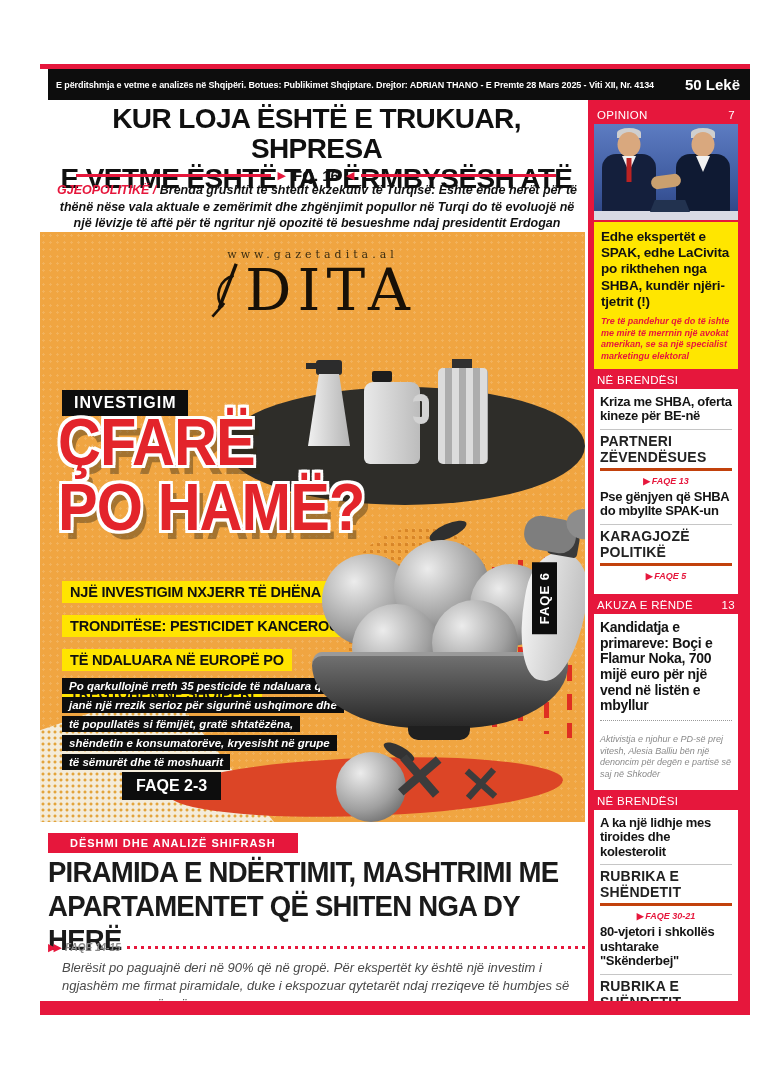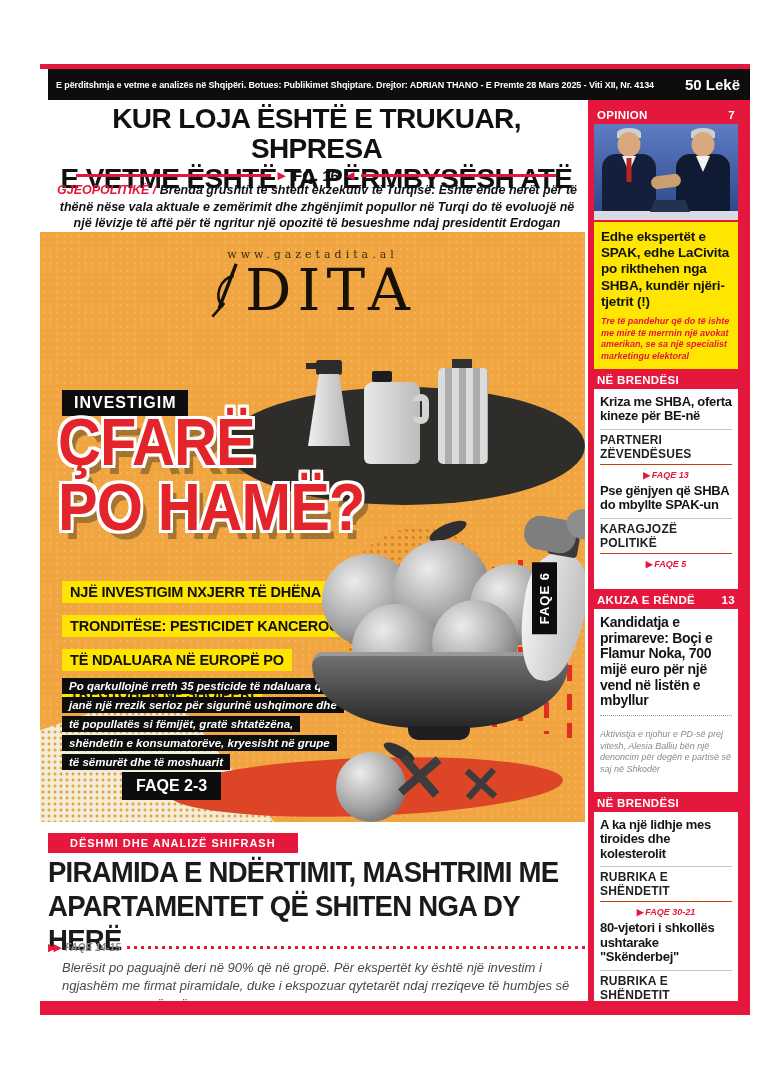--- a/index.html
+++ b/index.html
@@ -98,40 +98,40 @@
   .bfq .arr{color:#e6173c;font-size:11px;letter-spacing:-3px;}
   .bfq .t{color:#8a8a8a;font-style:italic;font-weight:bold;font-size:10px;white-space:nowrap;}
   .bfq .dots{flex:1;height:3px;background:repeating-linear-gradient(90deg,#e6173c 0 3px,transparent 3px 7px);}
   .bdeck{position:absolute;left:62px;top:959px;width:515px;margin:0;font-style:italic;font-size:13px;
     line-height:1.4;color:#4a4a4a;}
   .bottombar{position:absolute;left:40px;top:1001px;width:710px;height:14px;background:#e6173c;}
 
   
   .sidebar{position:absolute;left:588px;top:100px;width:162px;height:901px;background:#e6173c;
     box-sizing:border-box;padding:6px 12px 0 6px;overflow:hidden;}
-  .sbar{display:flex;justify-content:space-between;align-items:center;color:#fff;font-weight:bold;
+  .sbar{display:flex;justify-content:space-between;align-items:center;color:#fff;font-weight:normal;
     font-size:11.5px;letter-spacing:.3px;padding:3px 3px;}
   .ophoto{height:96px;background:linear-gradient(180deg,#5d7cc2 0%,#3a569a 70%,#2c4280 100%);
     position:relative;overflow:hidden;margin-bottom:2px;}
   .man{position:absolute;bottom:8px;width:54px;height:58px;background:#141f3c;border-radius:14px 14px 0 0;}
   .man.l{left:8px;} .man.r{right:8px;background:#0f1a33;}
   .head{position:absolute;top:-22px;left:50%;transform:translateX(-50%);width:23px;height:25px;background:#d9a87e;border-radius:50%;}
   .hair{position:absolute;top:-26px;left:50%;transform:translateX(-50%);width:24px;height:10px;background:#cfcfcf;border-radius:50% 50% 0 0;}
   .shirt{position:absolute;top:2px;left:50%;transform:translateX(-50%);width:14px;height:16px;background:#f2f2f2;
     clip-path:polygon(0 0,100% 0,50% 100%);}
   .tie{position:absolute;top:4px;left:50%;transform:translateX(-50%);width:5px;height:24px;background:#b22;}
   .shake{position:absolute;bottom:32px;left:50%;transform:translateX(-50%) rotate(-8deg);width:30px;height:13px;background:#caa06f;border-radius:7px;}
   .desk{position:absolute;bottom:0;left:0;right:0;height:9px;background:#d9dae4;}
   .laptop{position:absolute;bottom:8px;left:56px;width:40px;height:12px;background:#22324f;clip-path:polygon(12% 0,88% 0,100% 100%,0 100%);}
   .sy{background:#ffe600;padding:7px 7px 6px;margin-bottom:2px;}
   .sy .t{font-weight:bold;font-size:13.5px;line-height:1.2;color:#111;letter-spacing:-.2px;}
   .sy .n{margin-top:6px;color:#e6173c;font-style:italic;font-weight:bold;font-size:9px;line-height:1.3;}
-  .scard{background:#fff;padding:6px 6px 16px;margin-bottom:2px;}
+  .scard{background:#fff;padding:6px 6px 9px;margin-bottom:2px;}
   .st{font-weight:bold;font-size:13px;line-height:1.12;color:#141414;letter-spacing:-.3px;}
-  .stag{font-size:12px;font-weight:bold;color:#222;border-top:1px solid #c6c6c6;border-bottom:1px solid #c2410c;
+  .stag{font-size:14px;font-weight:bold;color:#222;border-top:1px solid #c6c6c6;border-bottom:3px solid #c2410c;
     margin-top:5px;padding:3px 0;letter-spacing:.2px;}
   .sfq{text-align:center;color:#e6173c;font-style:italic;font-weight:bold;font-size:9px;padding:5px 0 4px;}
   .sfq .a{font-style:normal;letter-spacing:-1px;}
   .sdot{border-top:1.5px dotted #9a9a9a;margin:6px 0 5px;}
   .snote{color:#8a8a8a;font-style:italic;font-size:9px;line-height:1.3;margin-top:13px;}
   .hphoto{height:94px;margin-bottom:2px;position:relative;overflow:hidden;
     background:linear-gradient(180deg,#3c3c3c 0%,#202020 18%,#161616 52%,#6e6e64 66%,#9d9d8f 80%,#5d5d52 100%);}
   .hphoto .blob{position:absolute;background:#4c4c4c;border-radius:50%;}
 </style>
 </head>

